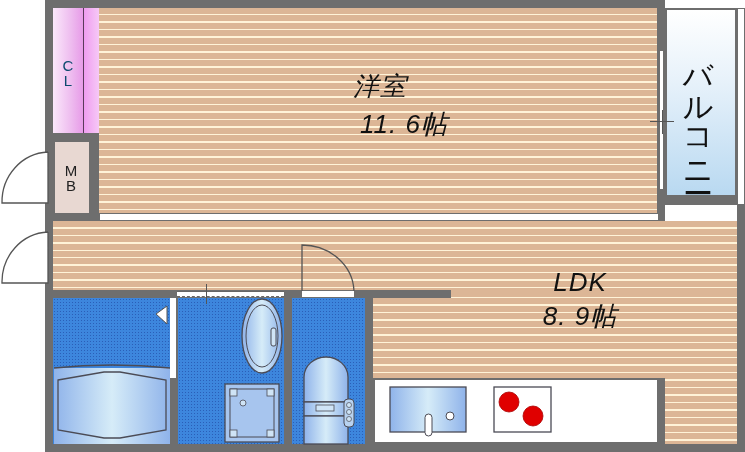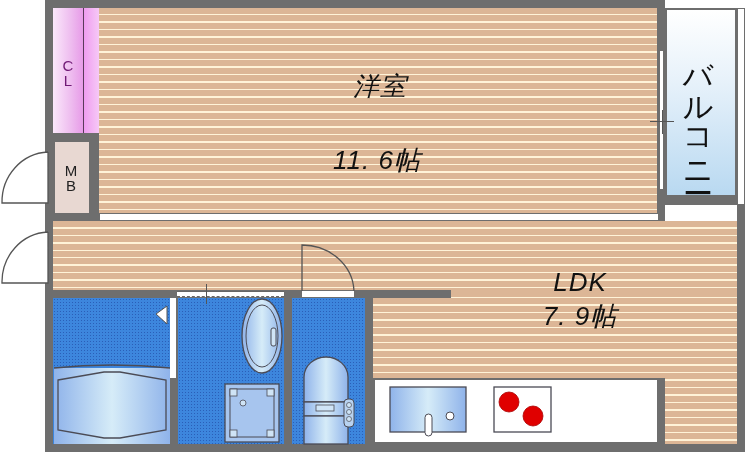--- a/index.html
+++ b/index.html
@@ -39,21 +39,21 @@
 <div class="abs wall" style="left:45px;top:0;width:620px;height:8px;"></div>
 <div class="abs wall" style="left:45px;top:444px;width:700px;height:8px;"></div>
 <div class="abs wall" style="left:737px;top:205px;width:8px;height:247px;"></div>
 
 <div class="abs floor" style="left:99px;top:8px;width:558px;height:205px;"></div>
 <div class="abs wall" style="left:657px;top:0;width:8px;height:222px;"></div>
 <div class="abs window-line" style="left:99px;top:213px;width:560px;height:8px;"></div>
 
 <div class="abs closet" style="left:53px;top:8px;width:30px;height:125px;"></div>
 <div class="abs closet2" style="left:83px;top:8px;width:16px;height:125px;border-left:1px solid #5a3a5a;"></div>
-<div class="abs" style="left:60px;top:58px;width:16px;font-size:15px;color:#701a75;word-break:break-all;line-height:1;text-align:center;">CL</div>
+<div class="abs" style="left:60px;top:58px;width:16px;font-size:15px;color:#0c4a6e;word-break:break-all;line-height:1;text-align:center;">CL</div>
 
 <div class="abs wall" style="left:53px;top:133px;width:46px;height:88px;"></div>
 <div class="abs mb" style="left:53px;top:140px;width:38px;height:75px;"></div>
 <div class="abs" style="left:63px;top:163px;width:16px;font-size:15px;color:#222;word-break:break-all;line-height:1;text-align:center;">MB</div>
 
 <svg style="left:0;top:150px;width:50px;height:55px;">
   <path d="M48 2 L48 53 L2 53 A48 50 0 0 1 48 2" fill="#fff" stroke="#555" stroke-width="1.3"></path>
 </svg>
 <svg style="left:0;top:230px;width:50px;height:55px;">
   <path d="M48 2 L48 53 L2 53 A48 50 0 0 1 48 2" fill="#fff" stroke="#555" stroke-width="1.3"></path>
@@ -155,15 +155,15 @@
 
 <div class="abs balcony" style="left:665px;top:8px;width:72px;height:189px;"></div>
 <div class="abs wall" style="left:665px;top:197px;width:80px;height:8px;"></div>
 <div class="abs wall" style="left:737px;top:8px;width:8px;height:197px;background:#ffffff;border:1px solid #6e6e6e;"></div>
 <div class="abs" style="left:659px;top:50px;width:5px;height:140px;background:#fff;border:1px solid #6e6e6e;"></div>
 <div class="abs" style="left:650px;top:121px;width:24px;height:1px;background:#555;"></div>
 <div class="abs" style="left:662px;top:110px;width:1px;height:24px;background:#555;"></div>
 <div class="abs vlabel" style="left:683px;top:42px;">バルコニー</div>
 
 <div class="abs label" style="left:320px;top:72px;width:120px;">洋室</div>
-<div class="abs label" style="left:297px;top:110px;width:160px;margin-top:36px;">11. 6帖</div>
+<div class="abs label" style="left:324px;top:110px;width:160px;">11. 6帖</div>
 <div class="abs label" style="left:520px;top:268px;width:120px;">LDK</div>
-<div class="abs label" style="left:510px;top:302px;width:140px;">7. 9帖</div>
+<div class="abs label" style="left:510px;top:302px;width:140px;">8. 9帖</div>
 
 </body></html>

